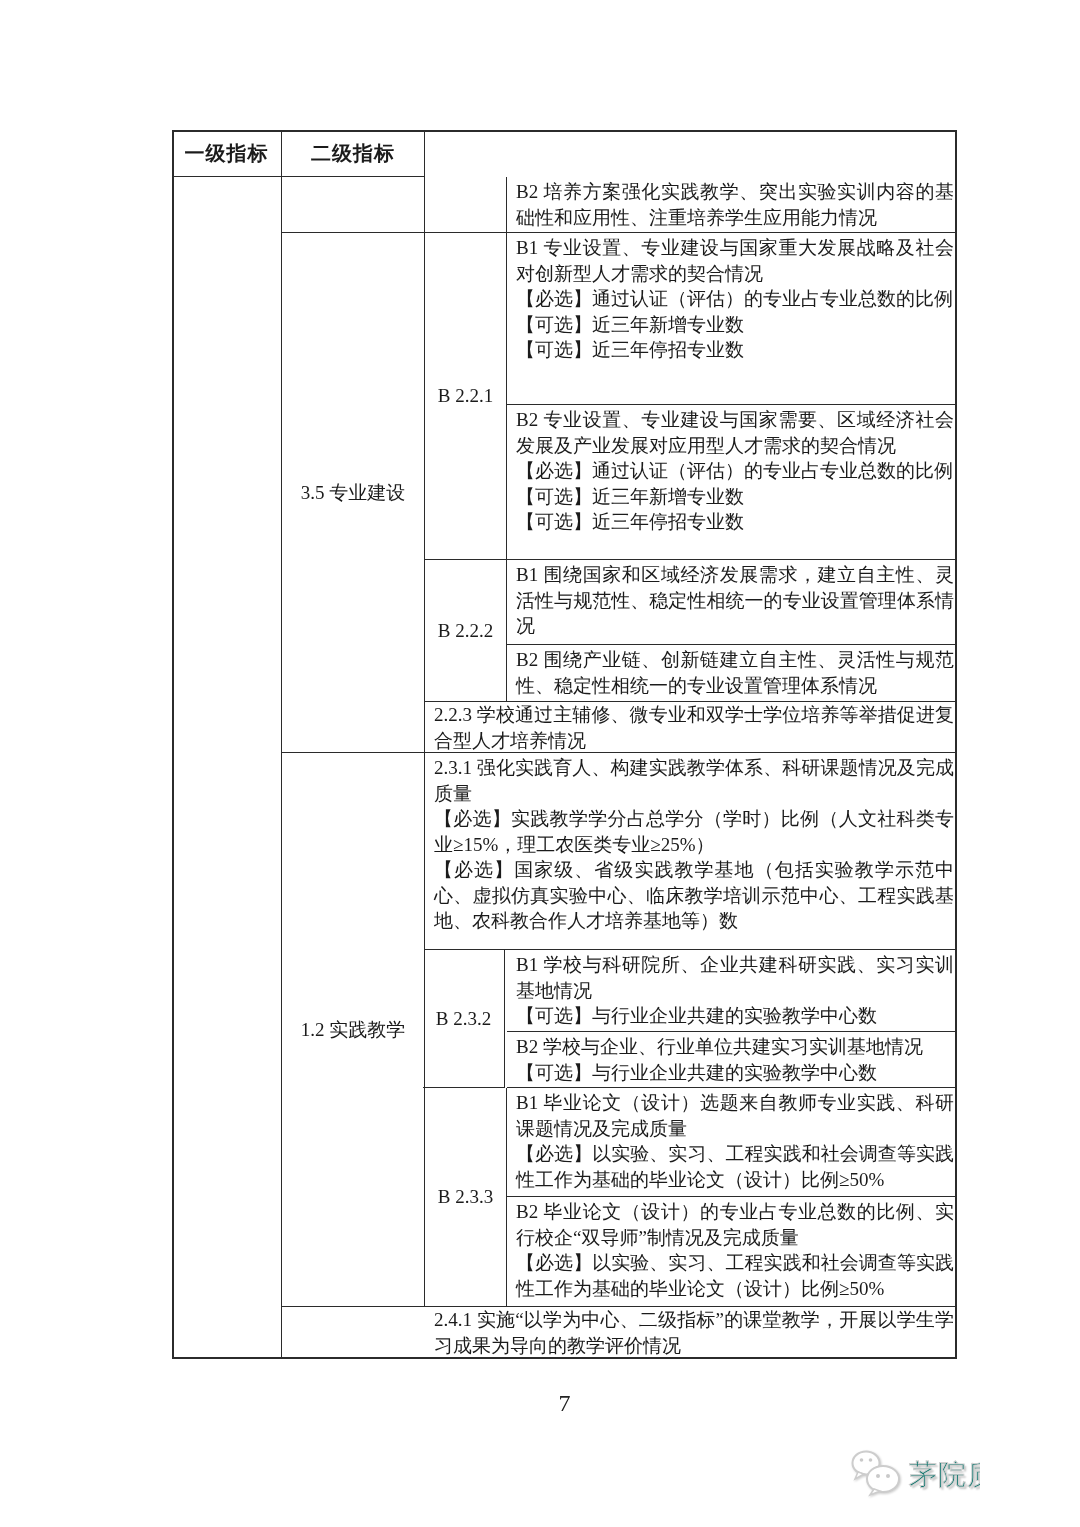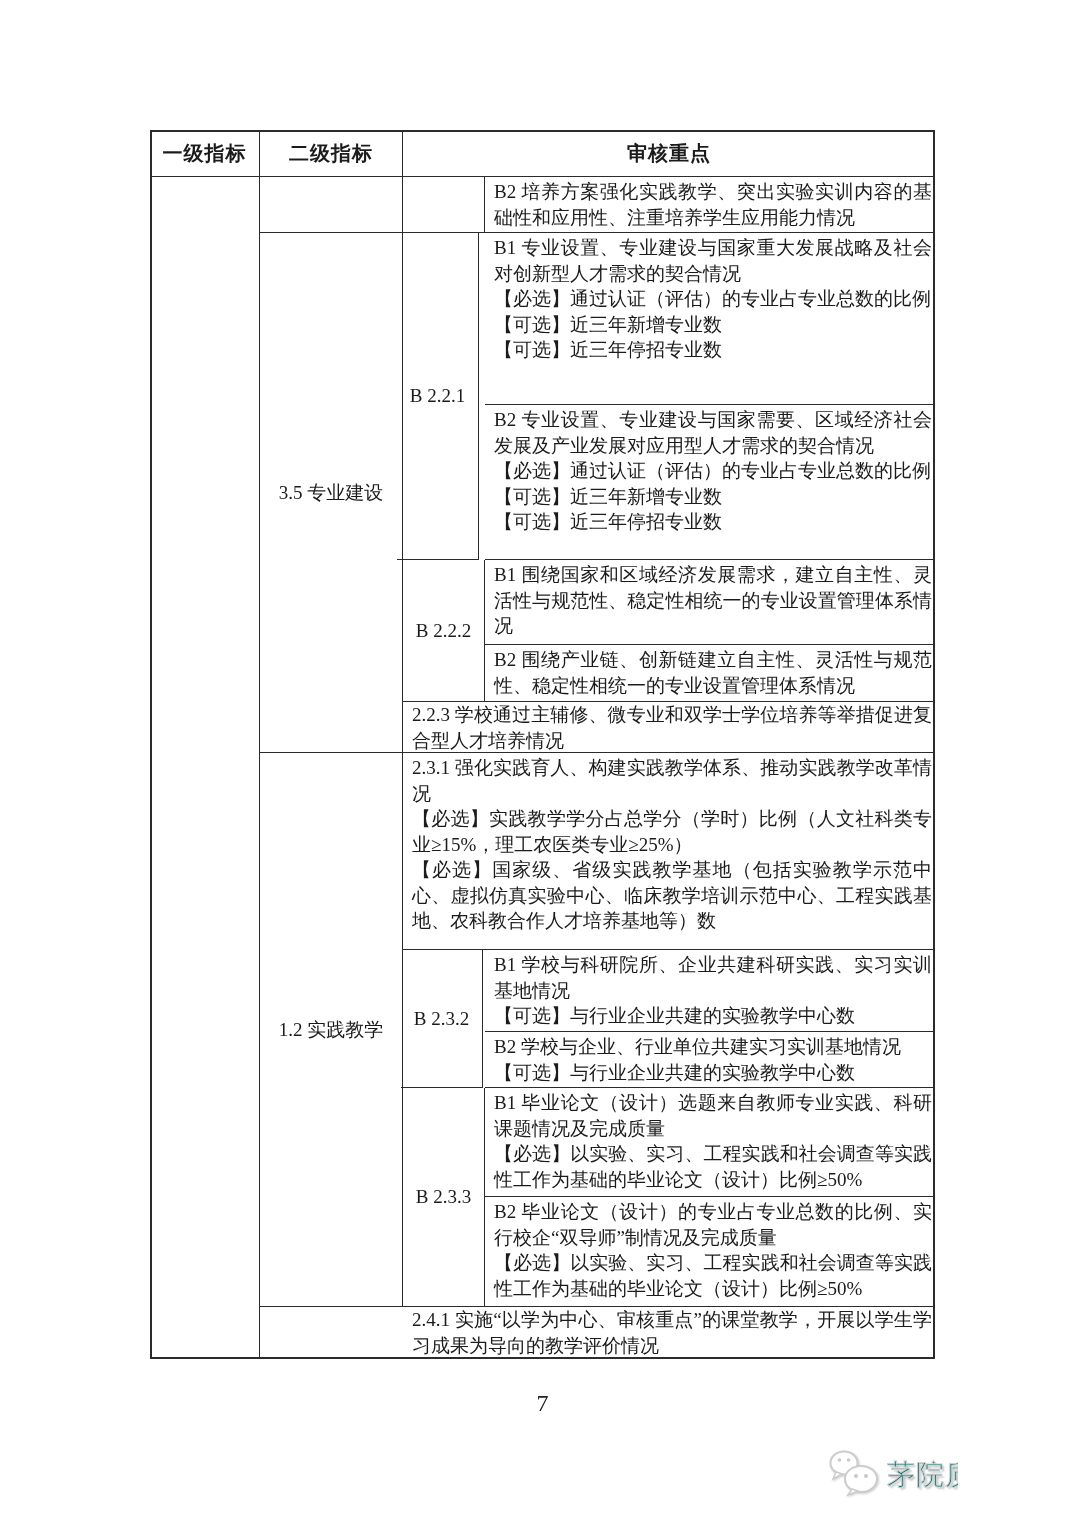--- a/index.html
+++ b/index.html
@@ -3,20 +3,21 @@
 <meta charset="utf-8">
 <style>
   html,body{margin:0;padding:0;background:#ffffff;}
   .page{
     position:relative;
     width:958px;height:1527px;
     background:#ffffff;
     font-family:"Liberation Serif","DejaVu Serif",serif;
     color:#1b1b1b;
     overflow:hidden;
+    margin-left:22px;
   }
   .table{
     position:absolute;left:150px;top:130px;
     width:785px;height:1229px;
   }
   .outer-border{
     position:absolute;inset:0;
     border:2px solid #2b2b2b;
     pointer-events:none;
   }
@@ -62,34 +63,33 @@
 </style>
 </head>
 <body>
 
 <div class="page">
 
   <div class="table">
 
     <div class="cell head" style="left:0;top:0;width:110px;height:47px">一级指标</div>
     <div class="cell head" style="left:110px;top:0;width:143px;height:47px">二级指标</div>
-    <div class="cell head no-r" style="left:253px;top:0;width:532px;height:47px">审核重点</div>
 
     <div class="cell no-b" style="left:0;top:47px;width:110px;height:1182px"></div>
 
     <div class="cell" style="left:110px;top:47px;width:143px;height:56px"></div>
     <div class="cell vlabel" style="left:110px;top:103px;width:143px;height:520px">3.5 专业建设</div>
     <div class="cell vlabel" style="left:110px;top:623px;width:143px;height:554px">1.2 实践教学</div>
 
     <div class="cell" style="left:253px;top:47px;width:82px;height:56px"></div>
     <div class="cell content no-r" style="left:335px;top:47px;width:450px;height:56px">
         <div class="para">B2 培养方案强化实践教学、突出实验实训内容的基础性和应用性、注重培养学生应用能力情况</div>
       </div>
 
-    <div class="cell blabel" style="left:247px;top:103px;width:82px;height:327px">B 2.2.1</div>
+    <div class="cell blabel" style="left:253px;top:103px;width:82px;height:327px">B 2.2.1</div>
     <div class="cell content no-r" style="left:335px;top:103px;width:450px;height:172px">
         <div class="para">B1 专业设置、专业建设与国家重大发展战略及社会对创新型人才需求的契合情况</div>
         <div class="para">【必选】通过认证（评估）的专业占专业总数的比例</div>
         <div class="para">【可选】近三年新增专业数</div>
         <div class="para">【可选】近三年停招专业数</div>
       </div>
     <div class="cell content no-r" style="left:335px;top:275px;width:450px;height:155px">
         <div class="para">B2 专业设置、专业建设与国家需要、区域经济社会发展及产业发展对应用型人才需求的契合情况</div>
         <div class="para">【必选】通过认证（评估）的专业占专业总数的比例</div>
         <div class="para">【可选】近三年新增专业数</div>
@@ -102,21 +102,21 @@
       </div>
     <div class="cell content no-r" style="left:335px;top:515px;width:450px;height:57px">
         <div class="para">B2 围绕产业链、创新链建立自主性、灵活性与规范性、稳定性相统一的专业设置管理体系情况</div>
       </div>
 
     <div class="cell content tight no-r" style="left:253px;top:572px;width:532px;height:51px">
         <div class="para">2.2.3 学校通过主辅修、微专业和双学士学位培养等举措促进复合型人才培养情况</div>
       </div>
 
     <div class="cell content no-r" style="left:253px;top:623px;width:532px;height:197px">
-        <div class="para">2.3.1 强化实践育人、构建实践教学体系、推动实践教学改革情况</div>
+        <div class="para">2.3.1 强化实践育人、构建实践教学体系、科研课题情况及完成质量</div>
         <div class="para">【必选】实践教学学分占总学分（学时）比例（人文社科类专业≥15%，理工农医类专业≥25%）</div>
         <div class="para">【必选】国家级、省级实践教学基地（包括实验教学示范中心、虚拟仿真实验中心、临床教学培训示范中心、工程实践基地、农科教合作人才培养基地等）数</div>
       </div>
 
     <div class="cell blabel" style="left:251px;top:820px;width:82px;height:138px">B 2.3.2</div>
     <div class="cell content no-r" style="left:335px;top:820px;width:450px;height:82px">
         <div class="para">B1 学校与科研院所、企业共建科研实践、实习实训基地情况</div>
         <div class="para">【可选】与行业企业共建的实验教学中心数</div>
       </div>
     <div class="cell content no-r" style="left:335px;top:902px;width:450px;height:56px">
@@ -128,21 +128,21 @@
     <div class="cell content no-r" style="left:335px;top:958px;width:450px;height:109px">
         <div class="para">B1 毕业论文（设计）选题来自教师专业实践、科研课题情况及完成质量</div>
         <div class="para">【必选】以实验、实习、工程实践和社会调查等实践性工作为基础的毕业论文（设计）比例≥50%</div>
       </div>
     <div class="cell content no-r" style="left:335px;top:1067px;width:450px;height:110px">
         <div class="para">B2 毕业论文（设计）的专业占专业总数的比例、实行校企“双导师”制情况及完成质量</div>
         <div class="para">【必选】以实验、实习、工程实践和社会调查等实践性工作为基础的毕业论文（设计）比例≥50%</div>
       </div>
 
     <div class="cell content tight no-r no-b" style="left:253px;top:1177px;width:532px;height:52px">
-        <div class="para">2.4.1 实施“以学为中心、审核重点”的课堂教学，开展以学生学习成果为导向的教学评价情况</div>
+        <div class="para">2.4.1 实施“以学为中心、二级指标”的课堂教学，开展以学生学习成果为导向的教学评价情况</div>
       </div>
 
     <div class="outer-border"></div>
   </div>
 
   <div class="page-number">7</div>
 
   <div class="watermark">
     <span>
       <svg class="wechat-svg" width="56" height="50" viewBox="0 0 56 50">

